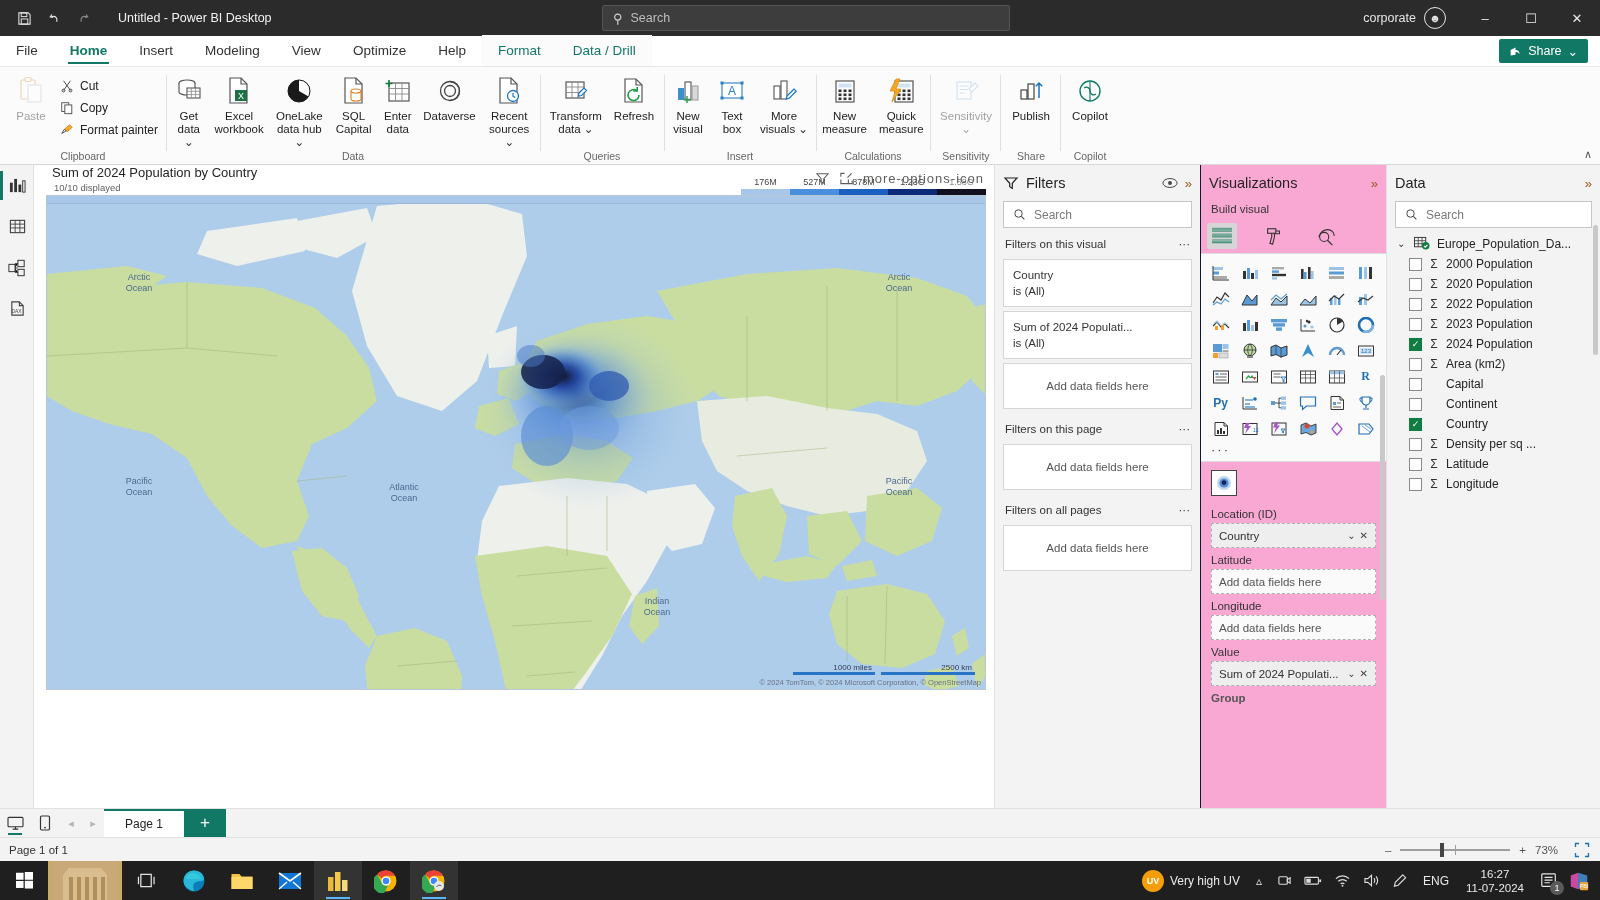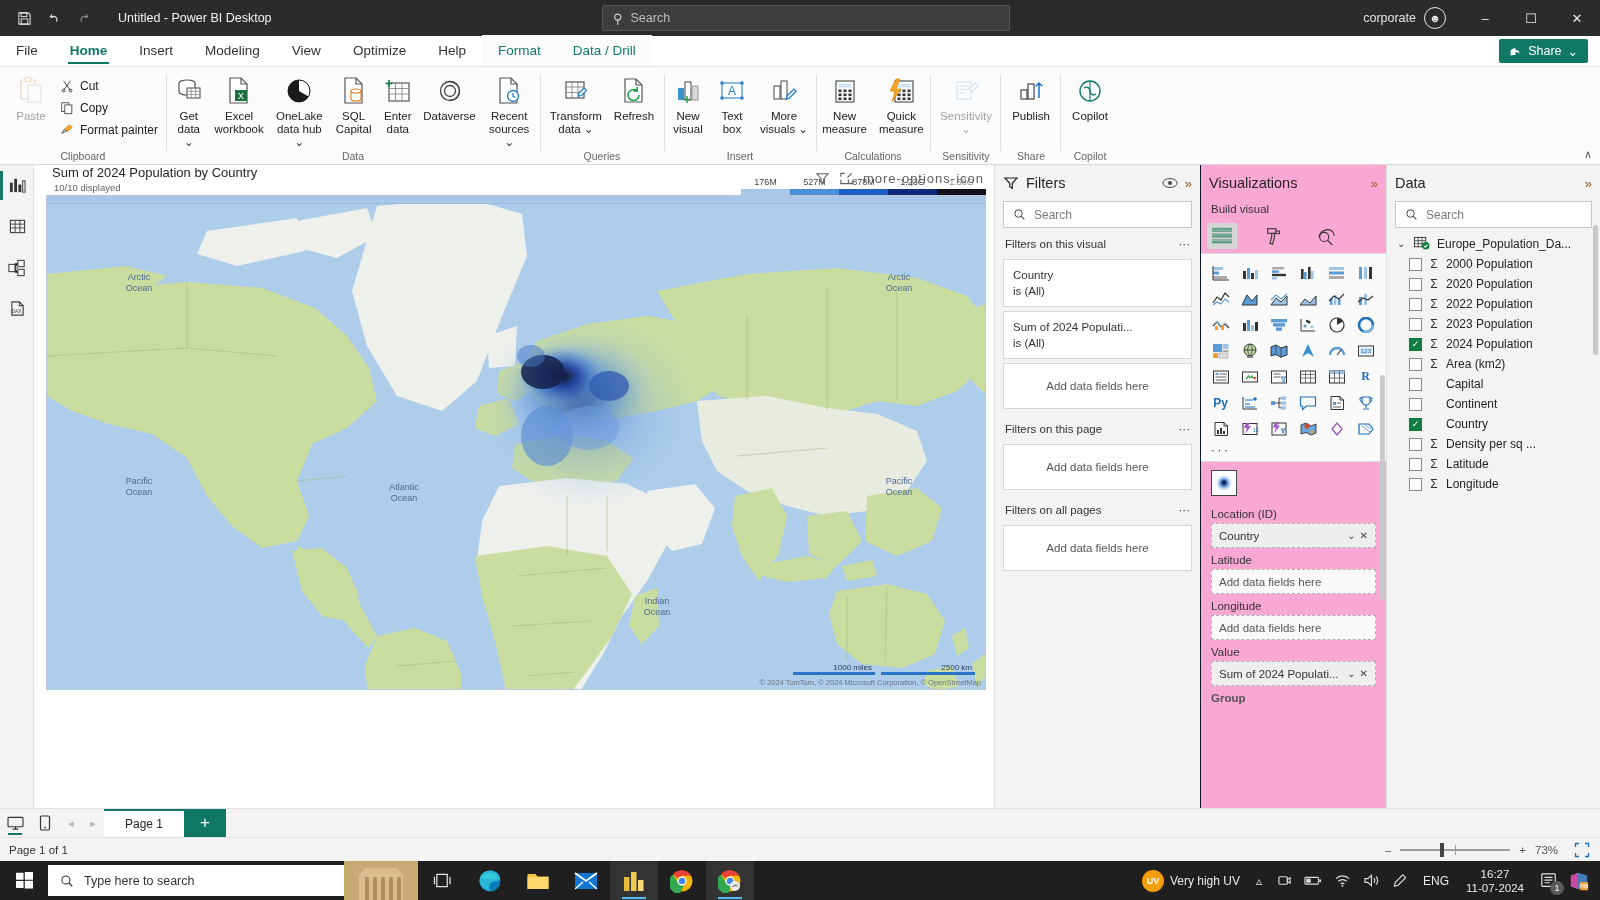--- a/index.html
+++ b/index.html
@@ -1459,29 +1459,20 @@
 
   <div class="taskbar">
     <div class="start">
       <svg width="17" height="17" viewBox="0 0 18 18">
           <rect x="0" y="0.8" width="8" height="7.4" fill="#fff"></rect>
           <rect x="9.3" y="0" width="8.7" height="8.2" fill="#fff"></rect>
           <rect x="0" y="9.5" width="8" height="7.4" fill="#fff"></rect>
           <rect x="9.3" y="9.3" width="8.7" height="8.2" fill="#fff"></rect>
         </svg>
     </div>
-    <div class="tb-searchbox">
-      <span>
-        <svg width="14" height="14" viewBox="0 0 16 16">
-            <circle cx="6.8" cy="6.8" r="4.6" fill="none" stroke="#333" stroke-width="1.2"></circle>
-            <path d="M10.3 10.3L14 14" stroke="#333" stroke-width="1.3"></path>
-          </svg>
-      </span>
-      <span class="ph">Type here to search</span>
-    </div>
     <div class="tbicon" style="width:74px;background:#c7a96c;">
       <svg width="64" height="39" viewBox="0 0 64 39">
           <rect width="64" height="39" fill="#c9a978"></rect>
           <path d="M10 39V14l6-7h32l6 7v25z" fill="#d9bd8e"></path>
           <g fill="#b08f5c">
             <rect x="16" y="16" width="4" height="23"></rect>
             <rect x="24" y="16" width="4" height="23"></rect>
             <rect x="32" y="16" width="4" height="23"></rect>
             <rect x="40" y="16" width="4" height="23"></rect>
             <rect x="48" y="16" width="4" height="23"></rect>

